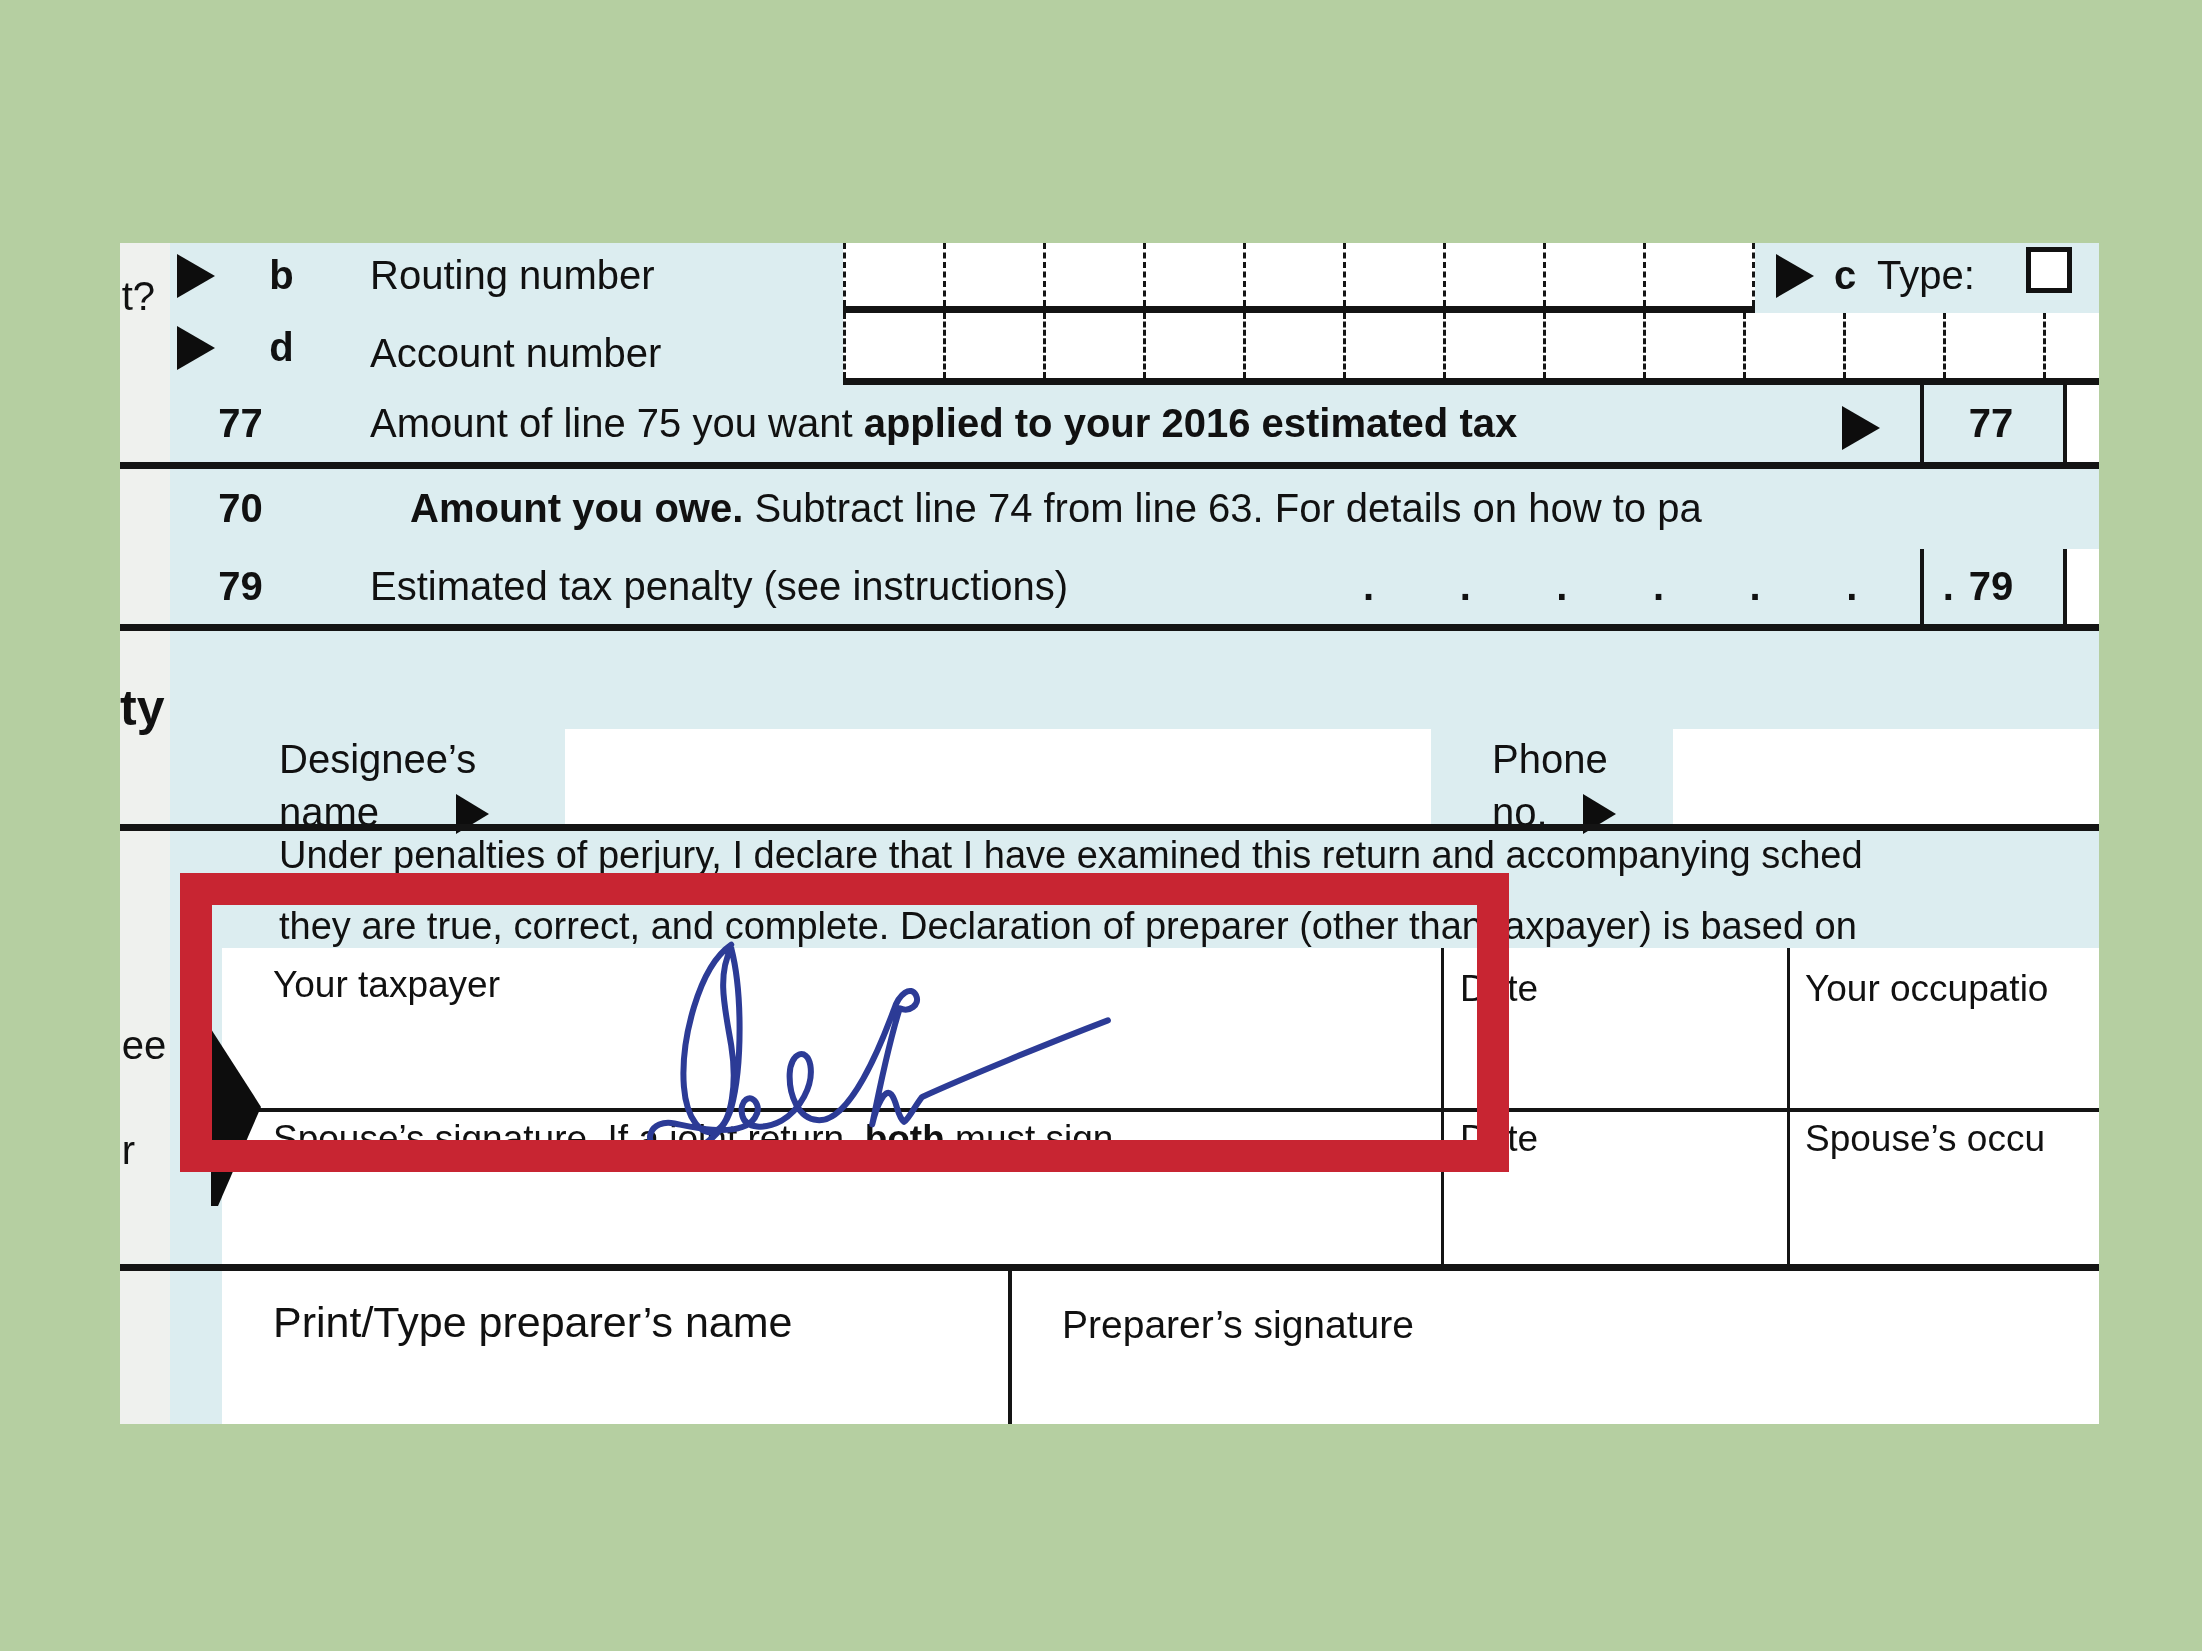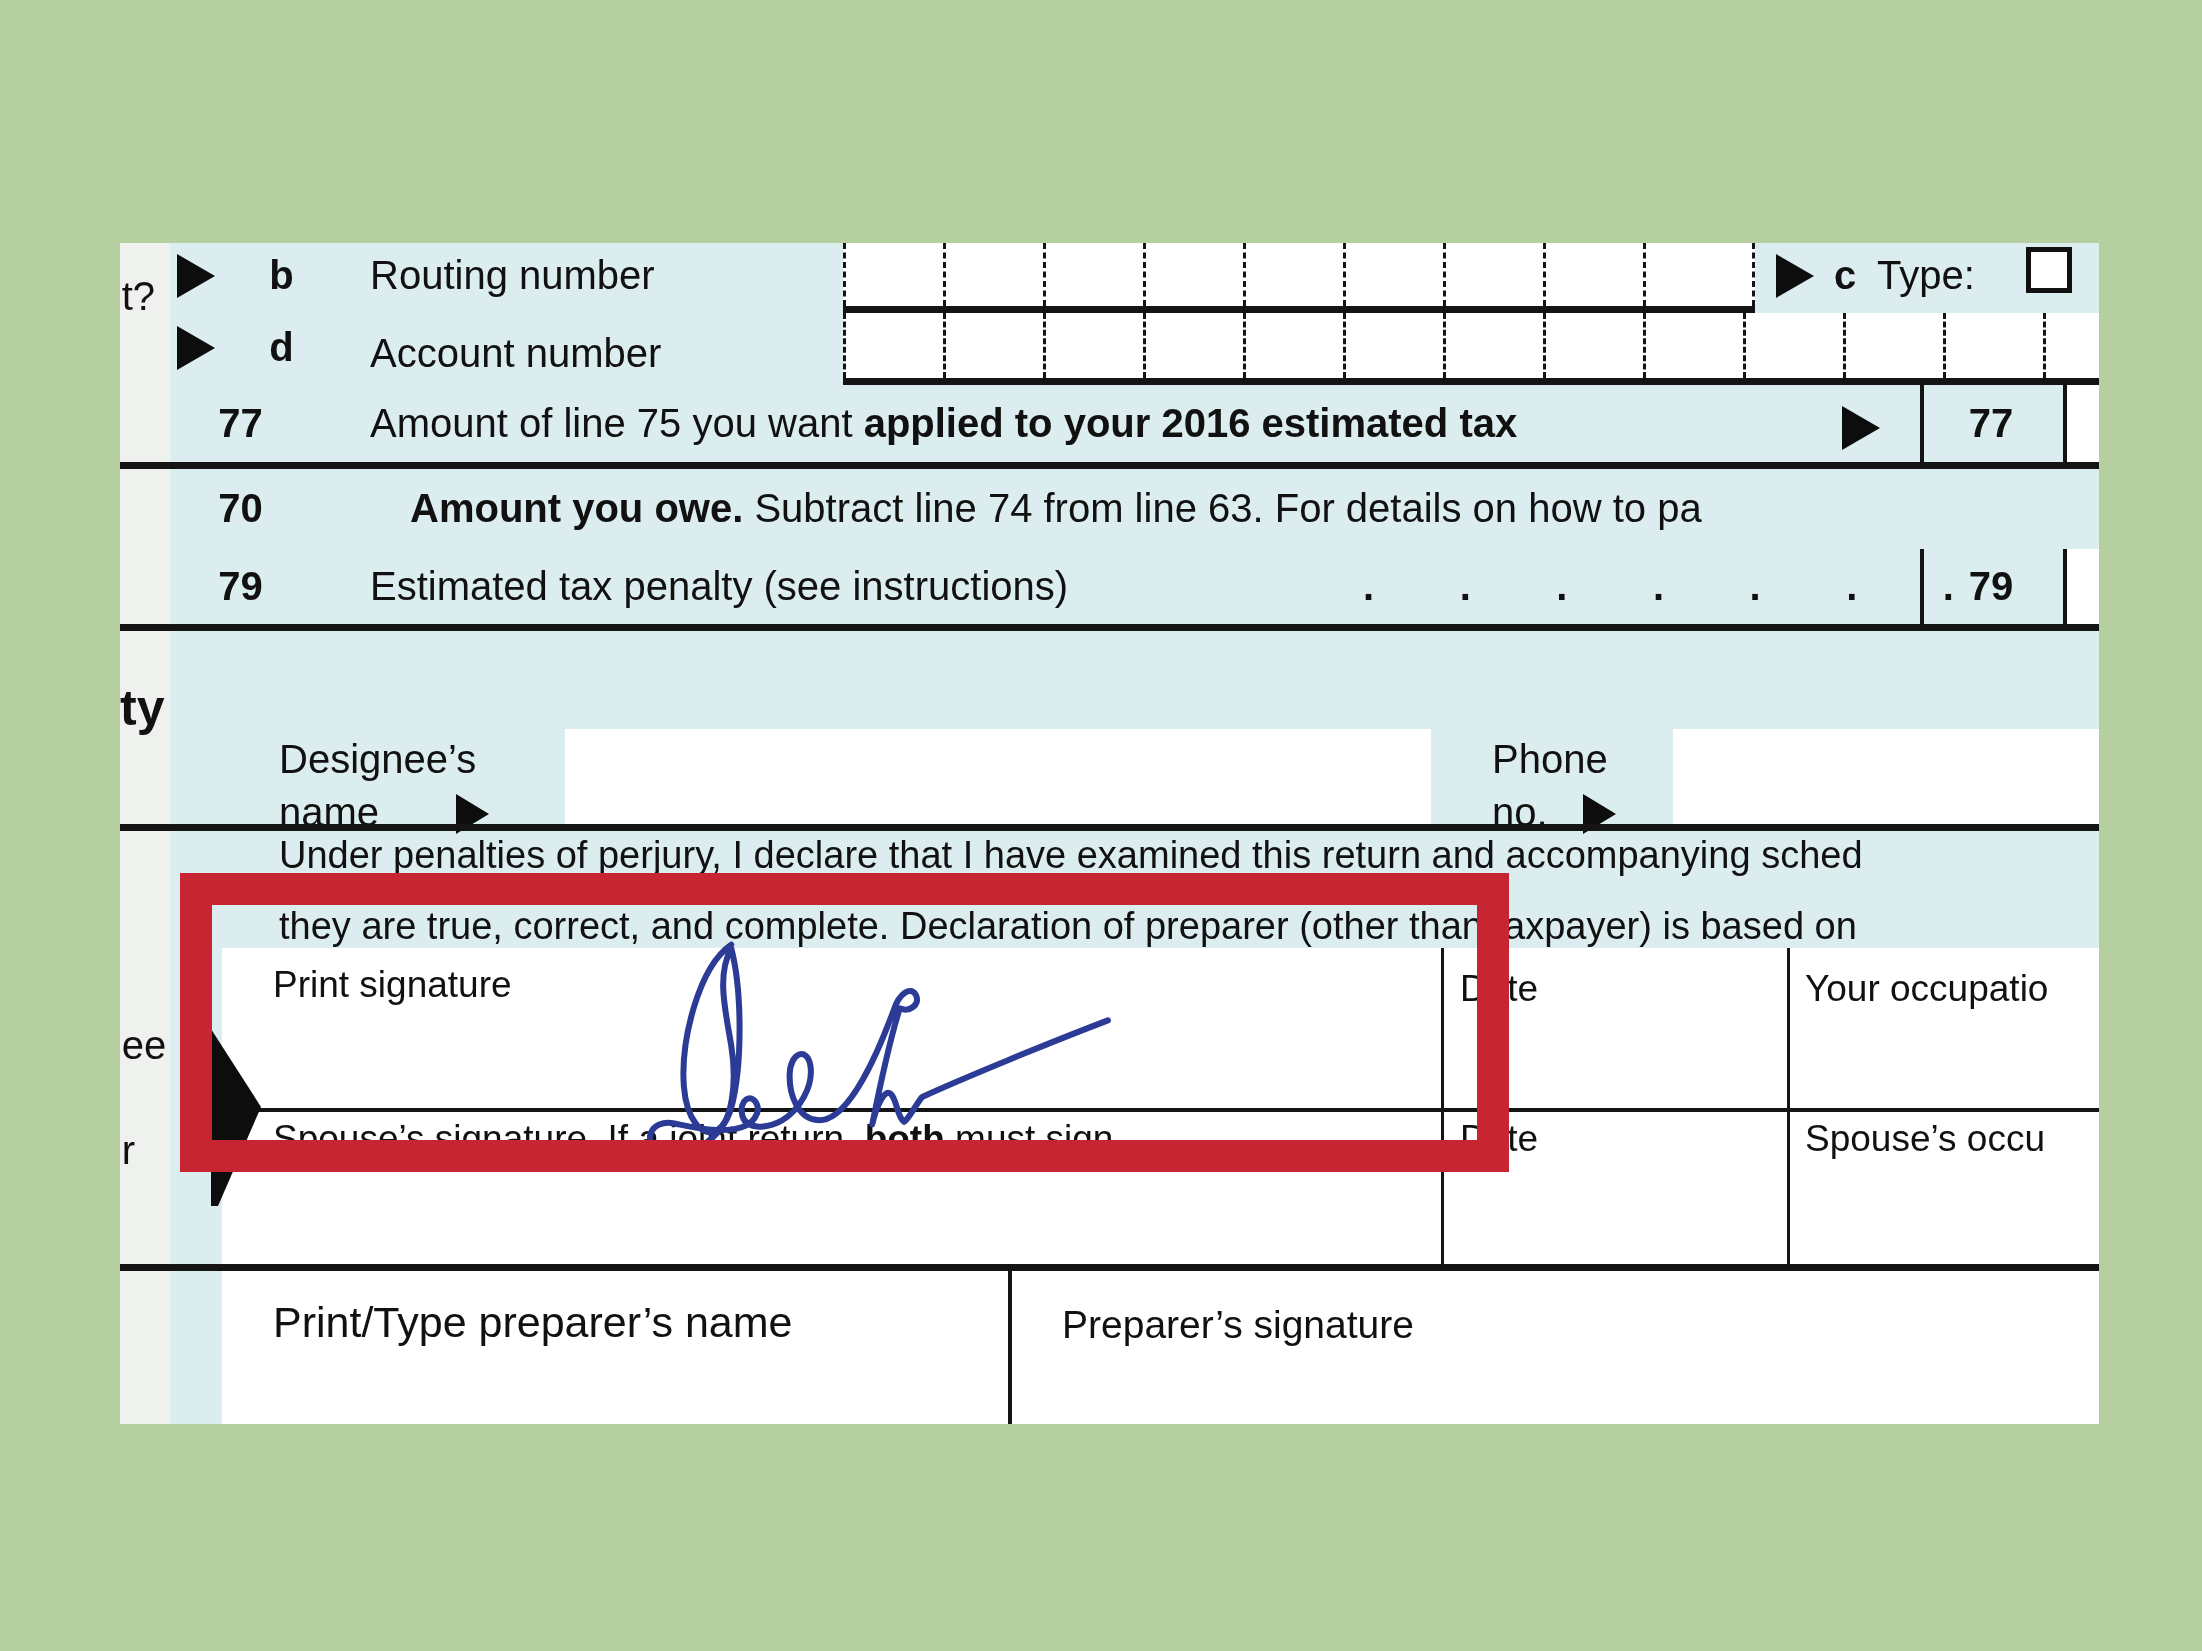--- a/index.html
+++ b/index.html
@@ -112,21 +112,21 @@
     <div class="arr-sm" style="left:1463px;top:551px;"></div>
     <div class="wbox" style="left:1553px;top:486px;width:426px;height:95px;"></div>
     <div class="hl" style="left:0;top:581px;width:1979px;height:6.9px;"></div>
 
     <div class="t" style="left:159px;top:592px;font-size:38px;line-height:41px;">Under penalties of perjury, I declare that I have examined this return and accompanying sched</div>
     <div class="t" style="left:159px;top:663px;font-size:38px;line-height:41px;">they are true, correct, and complete. Declaration of preparer (other than taxpayer) is based on</div>
 
     <div class="wbox" style="left:102px;top:705px;width:1877px;height:160px;"></div>
     <div class="vl" style="left:1321px;top:705px;height:163px;width:3.4px;"></div>
     <div class="vl" style="left:1667px;top:705px;height:163px;width:3.4px;"></div>
-    <div class="t" style="left:153px;top:719px;font-size:37px;">Print signature</div>
+    <div class="t" style="left:153px;top:719px;font-size:37px;">Your taxpayer</div>
     <div class="t" style="left:1340px;top:723px;font-size:37px;">Date</div>
     <div class="t" style="left:1685px;top:723px;font-size:37px;">Your occupatio</div>
     <div class="hl" style="left:138px;top:865px;width:1841px;height:4.3px;"></div>
 
     <div class="wbox" style="left:102px;top:869px;width:1877px;height:152px;"></div>
     <div class="vl" style="left:1321px;top:869px;height:152px;width:3.4px;"></div>
     <div class="vl" style="left:1667px;top:869px;height:152px;width:3.4px;"></div>
     <div class="t" style="left:153px;top:873px;font-size:37px;"><span>Spouse’s signature. If a joint return, </span><span class="b">both</span><span> must sign.</span></div>
     <div class="t" style="left:1340px;top:873px;font-size:37px;">Date</div>
     <div class="t" style="left:1685px;top:873px;font-size:37px;">Spouse’s occu</div>

